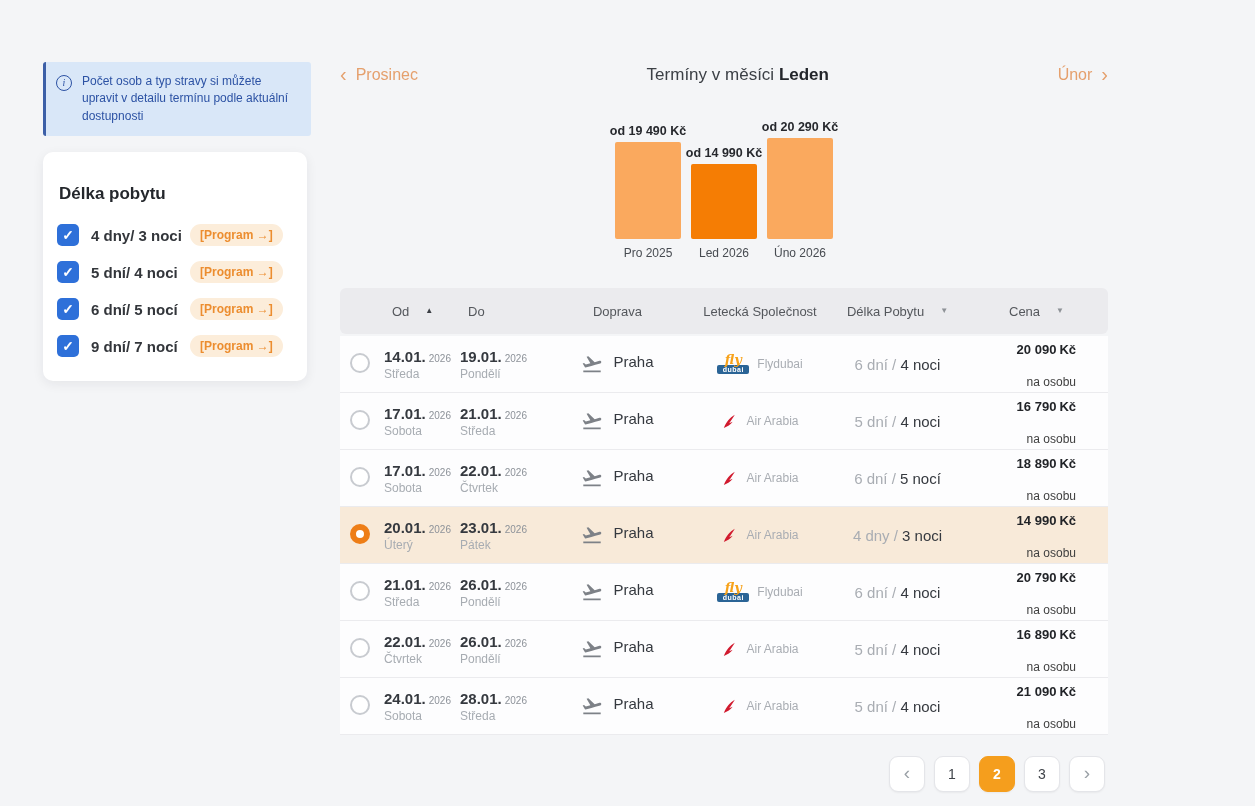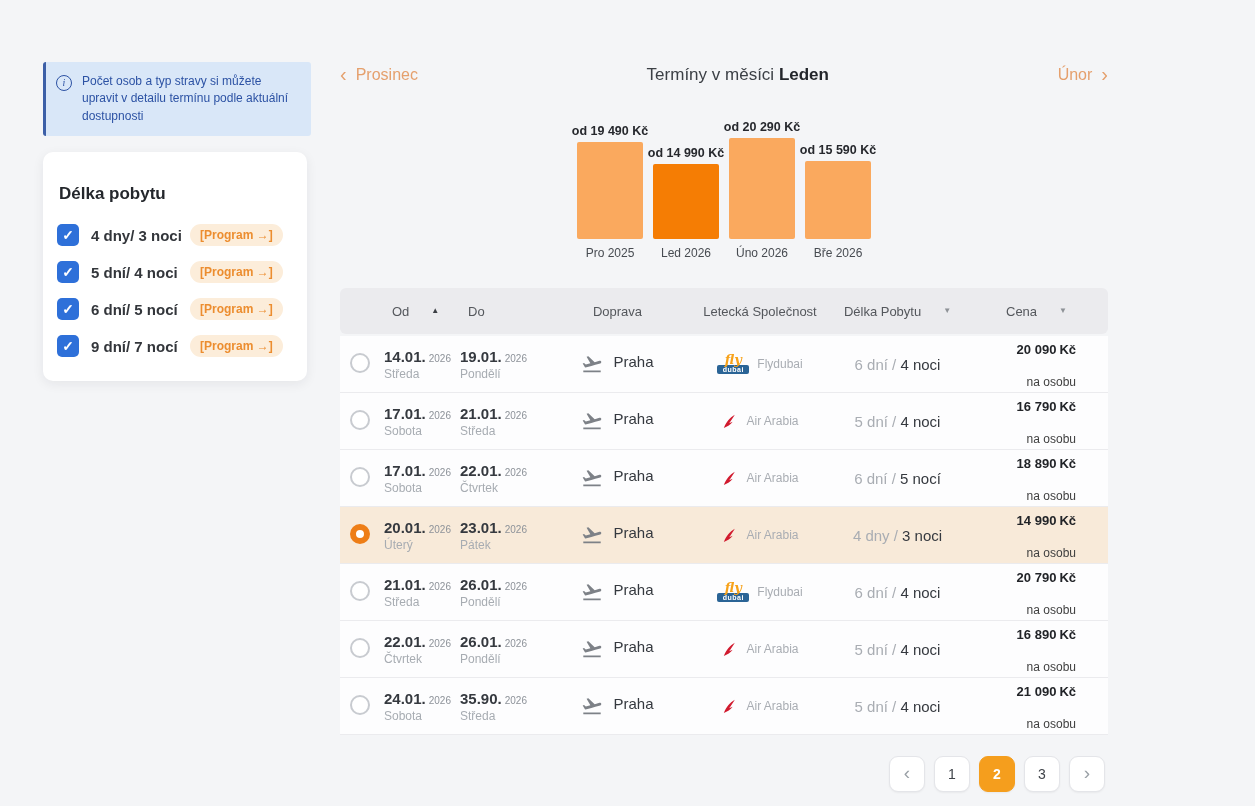--- a/index.html
+++ b/index.html
@@ -78,21 +78,21 @@
   .schedule-table { position:absolute; left:340px; top:288px; width:768px; }
   .t-header, .t-row {
     display:grid;
     grid-template-columns:44px 76px 85px 145px 140px 135px 1fr;
     align-items:center;
   }
   .t-header {
     height:46px; background:#ebebee; border-radius:6px;
     font-size:13px; color:#54575c; margin-bottom:2px;
   }
-  .hc { display:flex; align-items:center; gap:22px; }
+  .hc { display:flex; align-items:center; gap:16px; }
   .hc.pad { padding-left:8px; }
   .hc.center { justify-content:center; }
   .sort { font-size:8px; line-height:1; }
   .sort.asc { color:#3b3e44; }
   .sort.desc { color:#8e9297; }
   .t-row {
     height:57px; background:#fdfdfe; border-bottom:1px solid #ebebee;
     font-size:15px; color:#35393f; cursor:pointer;
   }
   .t-row.selected { background:#f8ead9; }
@@ -201,25 +201,20 @@
     <div class="bar-group">
       <div class="bar-label">od 14 990 Kč</div>
       <div class="bar selected" style="height: 75px; background: rgb(245, 125, 4);"></div>
       <div class="bar-month">Led 2026</div>
     </div>
     <div class="bar-group">
       <div class="bar-label">od 20 290 Kč</div>
       <div class="bar" style="height: 101px; background: rgb(250, 169, 94);"></div>
       <div class="bar-month">Úno 2026</div>
     </div>
-    <div class="bar-group">
-      <div class="bar-label">od 15 590 Kč</div>
-      <div class="bar" style="height: 78px; background: rgb(250, 169, 94);"></div>
-      <div class="bar-month">Bře 2026</div>
-    </div>
   </div>
 
   <div class="schedule-table">
     <div class="t-header">
       <div class="hc"></div>
       <div class="hc pad">
         <span>Od</span>
         <span class="sort asc">▲</span>
       </div>
       <div class="hc pad">
@@ -423,21 +418,21 @@
       </div>
     </div>
 
     <div class="t-row">
       <div class="radio-cell"><span class="radio"></span></div>
       <div>
         <div class="date-line"><span class="date-main">24.01.</span><span class="date-year">2026</span></div>
         <div class="date-day">Sobota</div>
       </div>
       <div>
-        <div class="date-line"><span class="date-main">35.90.</span><span class="date-year">2026</span></div>
+        <div class="date-line"><span class="date-main">28.01.</span><span class="date-year">2026</span></div>
         <div class="date-day">Středa</div>
       </div>
       <div class="transport-cell">
         <svg class="plane-icon" viewBox="0 0 24 24">
             <path d="M2.5 19h19v2h-19v-2zm19.57-9.36c-.21-.8-1.04-1.28-1.84-1.06L14.92 10l-6.9-6.43-1.93.51 4.14 7.17-4.97 1.33-1.97-1.54-1.45.39 1.82 3.16.77 1.33 1.6-.43 5.31-1.42 4.35-1.16 5.31-1.42c.81-.22 1.28-1.05 1.07-1.85z"></path>
           </svg>
         <span>Praha</span>
       </div>
       <div class="airline-cell">
 

